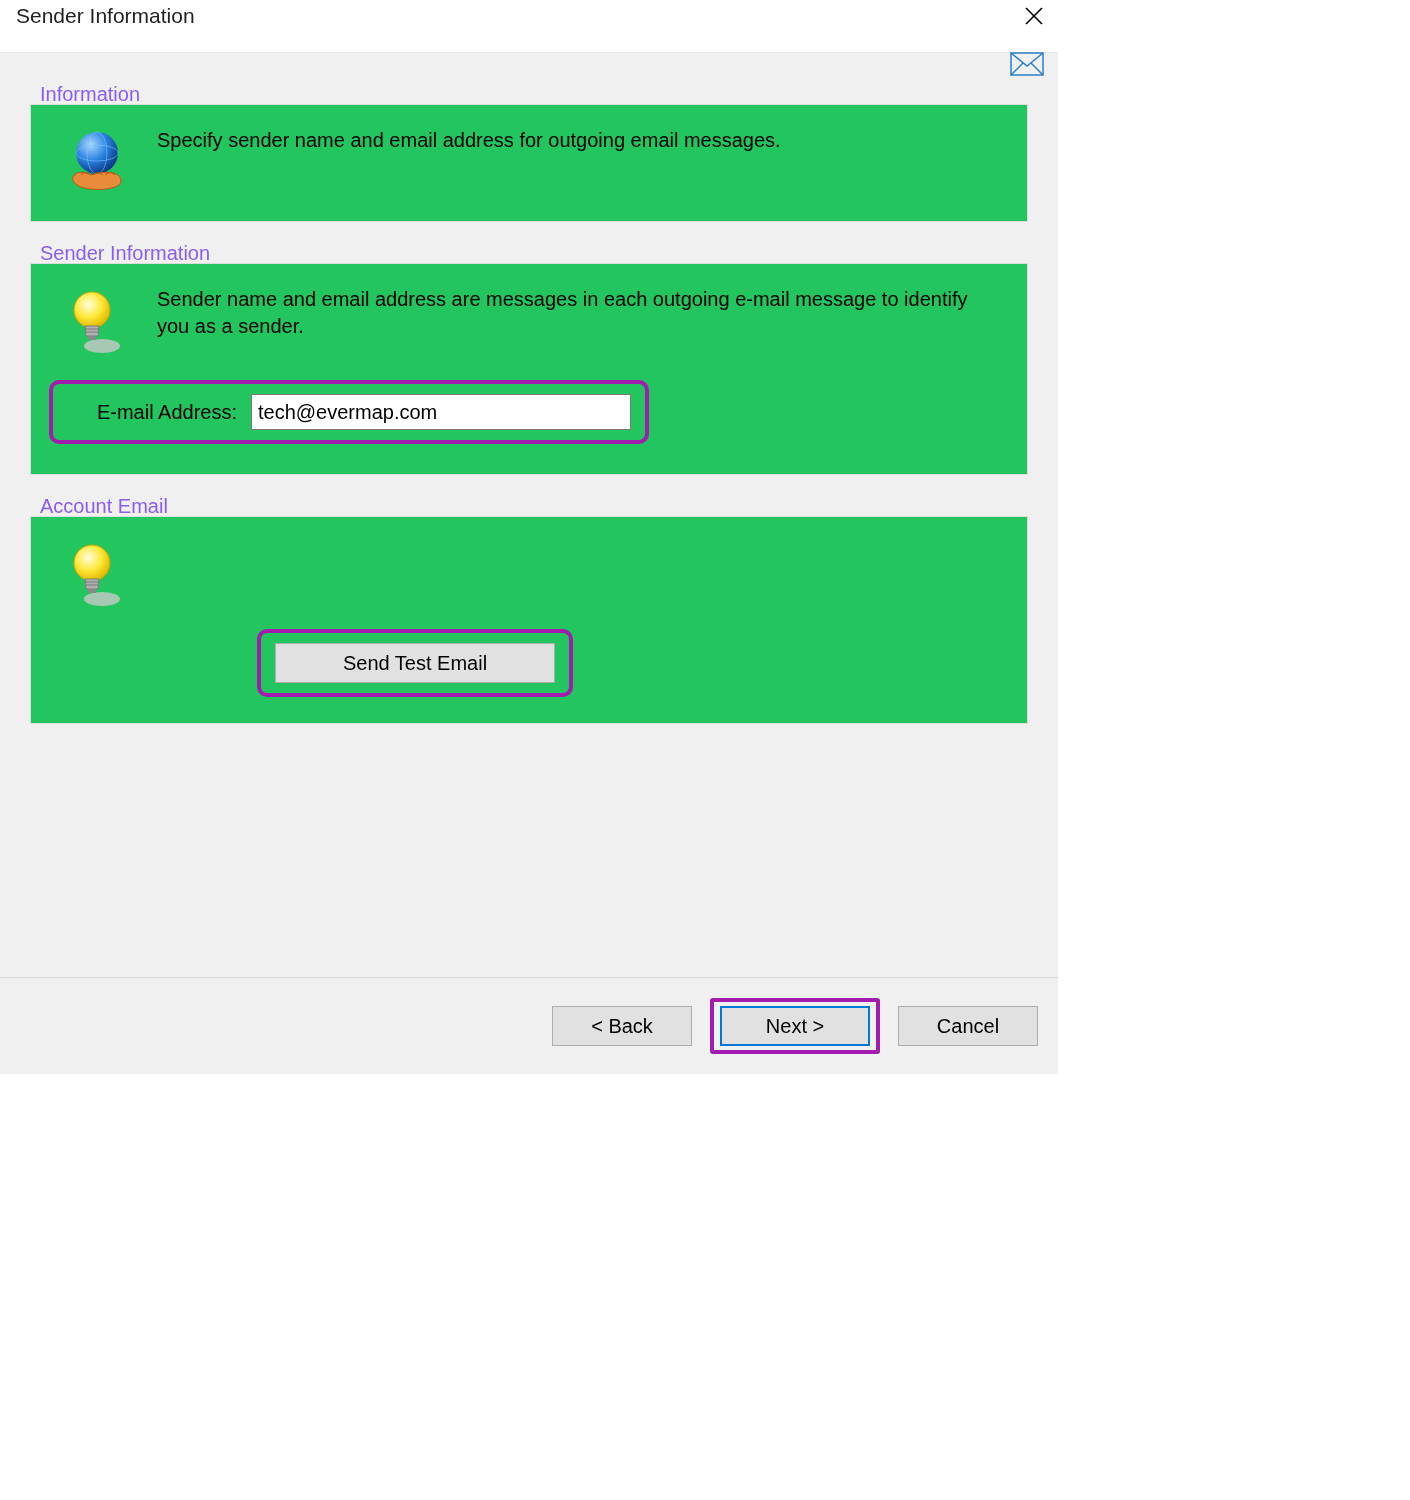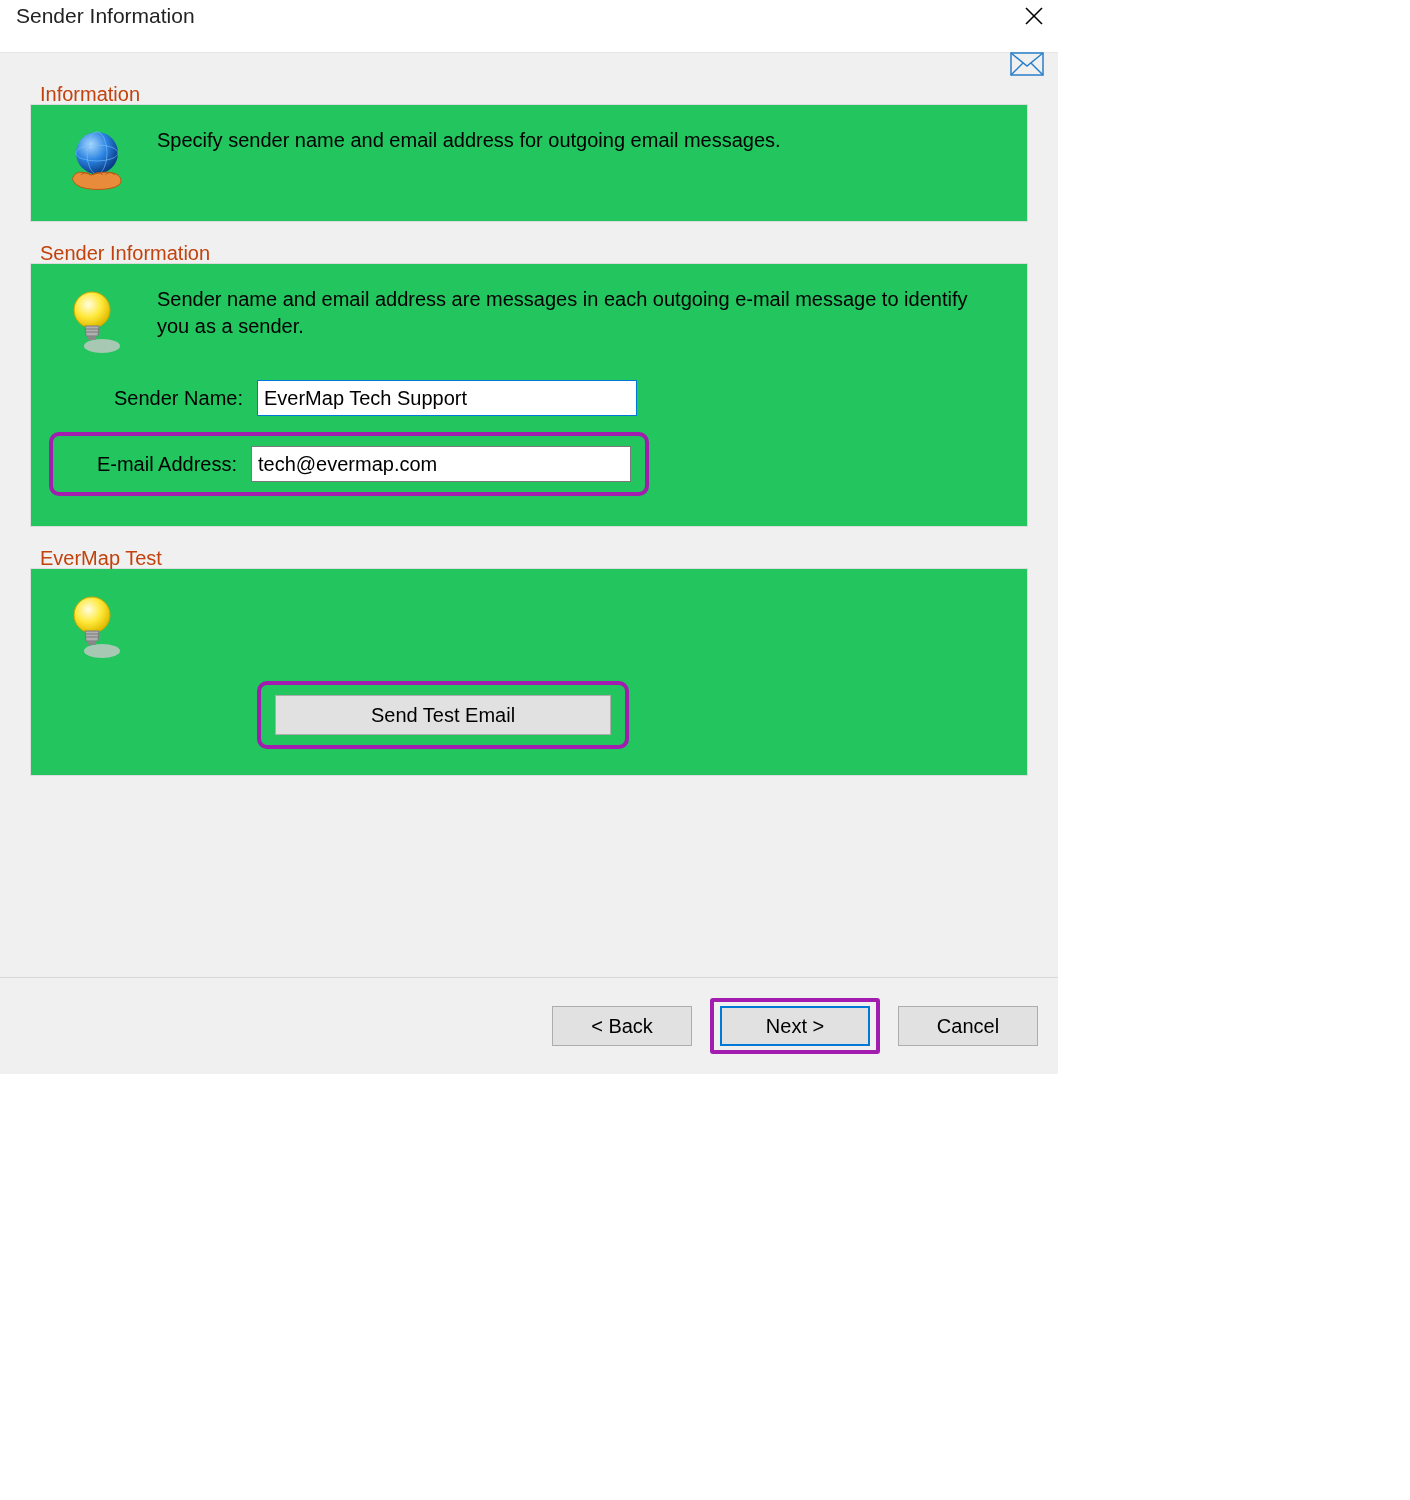--- a/index.html
+++ b/index.html
@@ -51,21 +51,21 @@
     background: #f0f0f0;
     padding: 30px 30px 0 30px;
     border-top: 1px solid #e6e6e6;
     min-height: 925px;
   }
   .group {
     margin-bottom: 20px;
   }
   .group-label {
     font-size: 20px;
-    color: #c2410c;
+    color: #8b5cf6;
     padding-left: 10px;
   }
   .group-box {
     border: 1px solid #dcdcdc;
     background: #22c55e;
     padding: 22px 26px 26px 26px;
     margin-top: -2px;
   }
   .row {
     display: flex;
@@ -121,21 +121,21 @@
   }
   .btn {
     background: #e1e1e1;
     border: 1px solid #adadad;
     font-size: 20px;
     padding: 6px 28px;
     cursor: default;
     font-family: inherit;
   }
   .btn-wide {
-    width: 336px;
+    width: 280px;
     height: 40px;
     padding: 0;
   }
   .test-btn-wrap {
     margin-top: 18px;
     margin-left: 200px;
   }
   .footer {
     border-top: 1px solid #d8d8d8;
     background: #f0f0f0;
@@ -236,36 +236,32 @@
             <circle cx="24" cy="22" r="18" fill="url(#gbulb)" stroke="#caa800" stroke-width="1"></circle>
             <path d="M17 38 L31 38 L30 48 L18 48 Z" fill="#b0b0b0" stroke="#7a7a7a" stroke-width="1"></path>
             <line x1="17" y1="41" x2="31" y2="41" stroke="#7a7a7a" stroke-width="1"></line>
             <line x1="17" y1="44" x2="31" y2="44" stroke="#7a7a7a" stroke-width="1"></line>
             <rect x="20" y="48" width="8" height="4" rx="1" fill="#888"></rect>
           </svg>
         </div>
         <div class="text-cell">Sender name and email address are messages in each outgoing e-mail message to identify you as a sender.</div>
       </div>
       <div class="form-rows">
-        <div class="form-row">
-          <div class="label">Sender Name:</div>
-          <input type="text" class="focused" value="EverMap Tech Support" style="">
-        </div>
         <div class="form-row" style="margin-bottom:0;">
           <div class="highlight-red" style="margin-left:-8px;">
             <div class="label" style="width:184px;">E-mail Address:</div>
             <input type="text" value="tech@evermap.com" style="">
           </div>
         </div>
       </div>
     </div>
   </div>
 
   <div class="group">
-    <div class="group-label">EverMap Test</div>
+    <div class="group-label">Account Email</div>
     <div class="group-box">
       <div class="row">
         <div class="icon-cell">
           <svg class="bulb-wrap" viewBox="0 0 58 70">
             <ellipse cx="34" cy="58" rx="18" ry="7" fill="#c9c9c9" opacity="0.8"></ellipse>
             <circle cx="24" cy="22" r="18" fill="url(#gbulb)" stroke="#caa800" stroke-width="1"></circle>
             <path d="M17 38 L31 38 L30 48 L18 48 Z" fill="#b0b0b0" stroke="#7a7a7a" stroke-width="1"></path>
             <line x1="17" y1="41" x2="31" y2="41" stroke="#7a7a7a" stroke-width="1"></line>
             <line x1="17" y1="44" x2="31" y2="44" stroke="#7a7a7a" stroke-width="1"></line>
             <rect x="20" y="48" width="8" height="4" rx="1" fill="#888"></rect>

